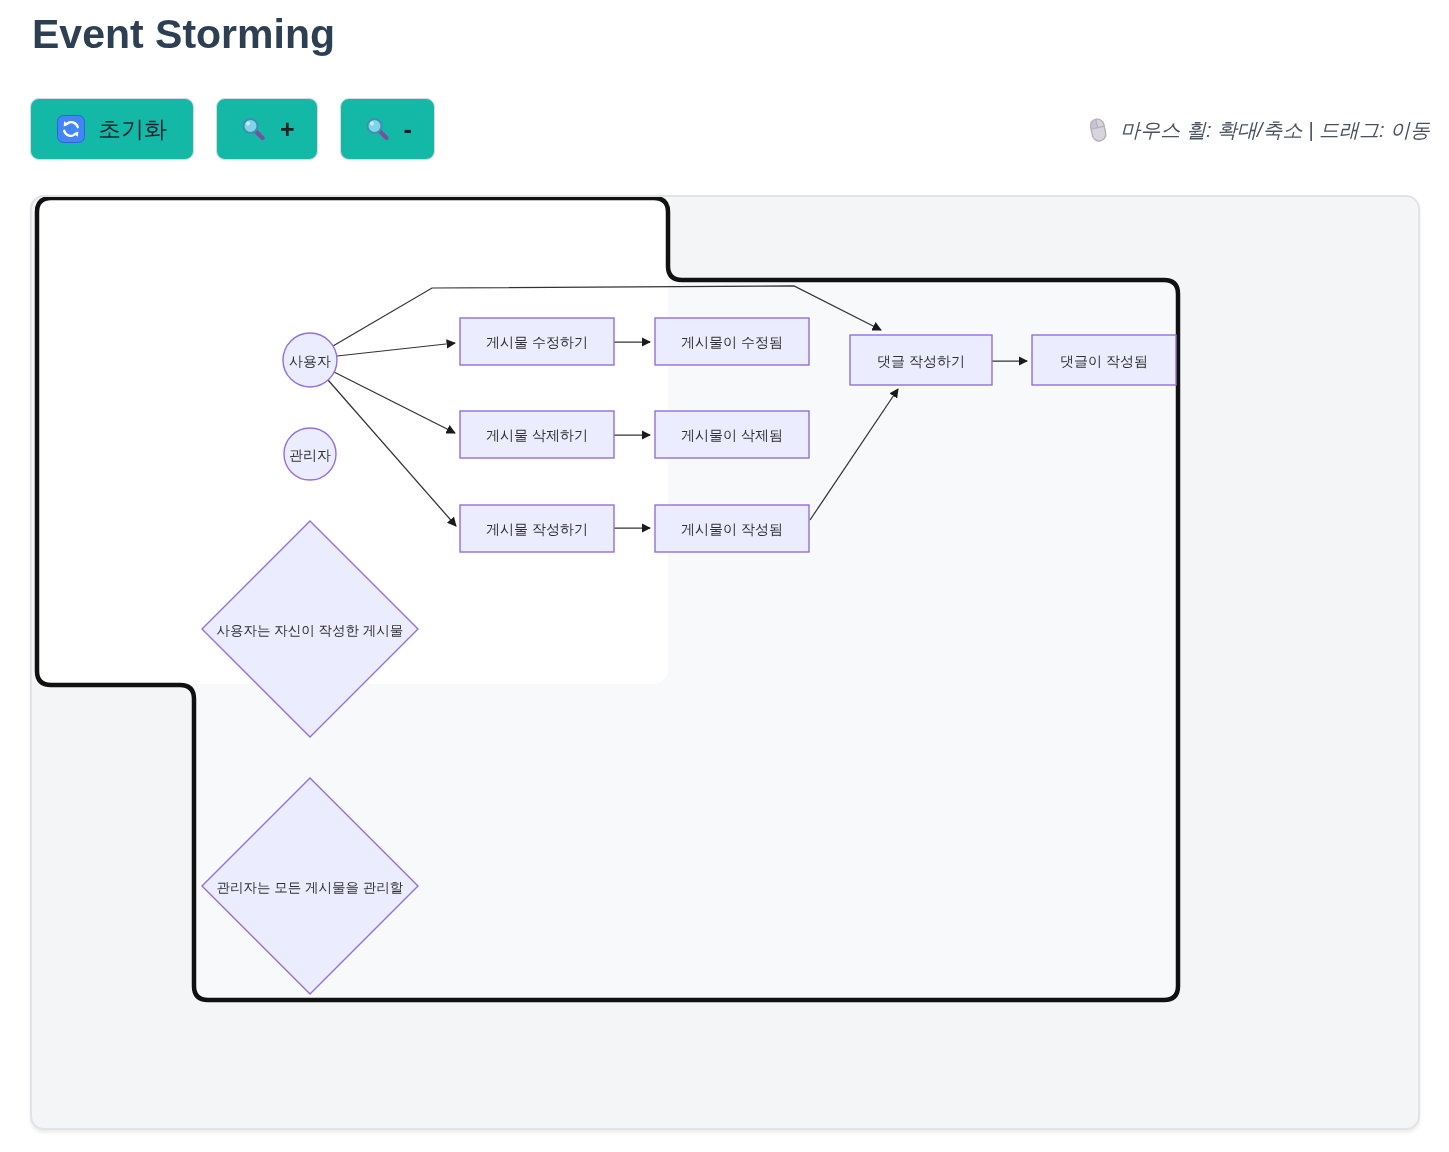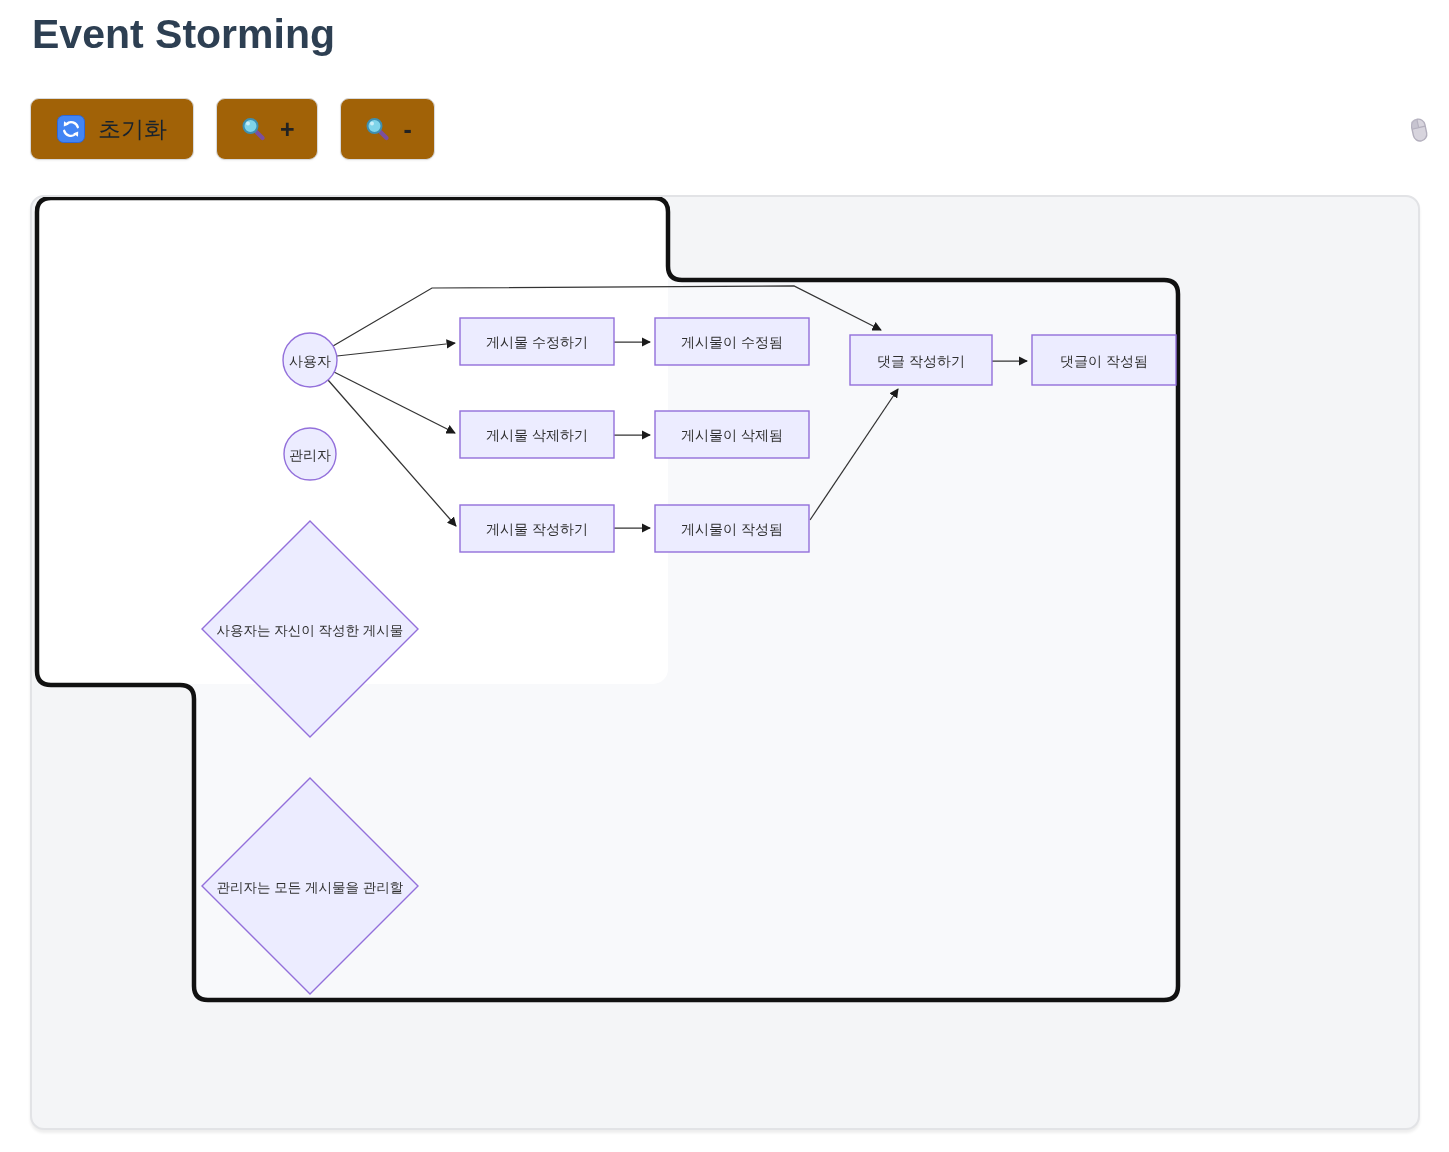--- a/index.html
+++ b/index.html
@@ -8,21 +8,21 @@
     background:#ffffff;
     font-family:"Liberation Sans","DejaVu Sans",sans-serif;
   }
   .page-title{
     position:absolute;left:28px;top:6px;margin:4px;
     font-size:41px;font-weight:800;color:#2d3f52;line-height:1.2;
   }
   .toolbar{position:absolute;left:30px;top:98px;display:flex;gap:22px;}
   .btn{
     display:flex;align-items:center;gap:13px;
-    background:#a16207;border:1px solid #d8dadd;border-radius:9px;
+    background:#14b8a6;border:1px solid #d8dadd;border-radius:9px;
     height:62px;padding:0 26px;cursor:pointer;
     font-family:"Liberation Sans","DejaVu Sans",sans-serif;
     font-size:23px;color:#17222e;box-shadow:0 1px 2px rgba(0,0,0,.05);
   }
   .btn.small{padding:0 22px;}
   .btn .zoom-sign{font-size:25px;font-weight:600;color:#222;}
   .hint{
     position:absolute;right:19px;top:112px;height:36px;
     display:flex;align-items:center;gap:11px;
     font-style:italic;font-size:20px;color:#4a5260;
@@ -84,20 +84,21 @@
 
 <div class="hint">
   <span style="display:inline-flex;transform:rotate(-12deg);">
     <svg width="21" height="27" viewBox="0 0 21 27">
       <rect x="3.5" y="2" width="13.5" height="22" rx="6.7" fill="#d7d4dd" stroke="#b3afbd" stroke-width="1.4"></rect>
       <path d="M3.5 10.5 H17" stroke="#b3afbd" stroke-width="1.3"></path>
       <path d="M10.2 2 V10.5" stroke="#b3afbd" stroke-width="1.3"></path>
       <path d="M3.8 3.6 A6.6 6.6 0 0 1 10.2 2 V10.5 H3.5 Z" fill="#bfbbc9" opacity="0.65"></path>
     </svg>
   </span>
+  <span>마우스 휠: 확대/축소 | 드래그: 이동</span>
 </div>
 
 <div class="canvas">
   <svg width="1386" height="931" viewBox="0 0 1386 931">
     <defs>
       <marker id="arrow" viewBox="0 0 10 10" refX="9" refY="5" markerWidth="7.5" markerHeight="7.5" orient="auto-start-reverse">
         <path d="M0 0 L10 5 L0 10 Z" fill="#1a1a1a"></path>
       </marker>
     </defs>
 

